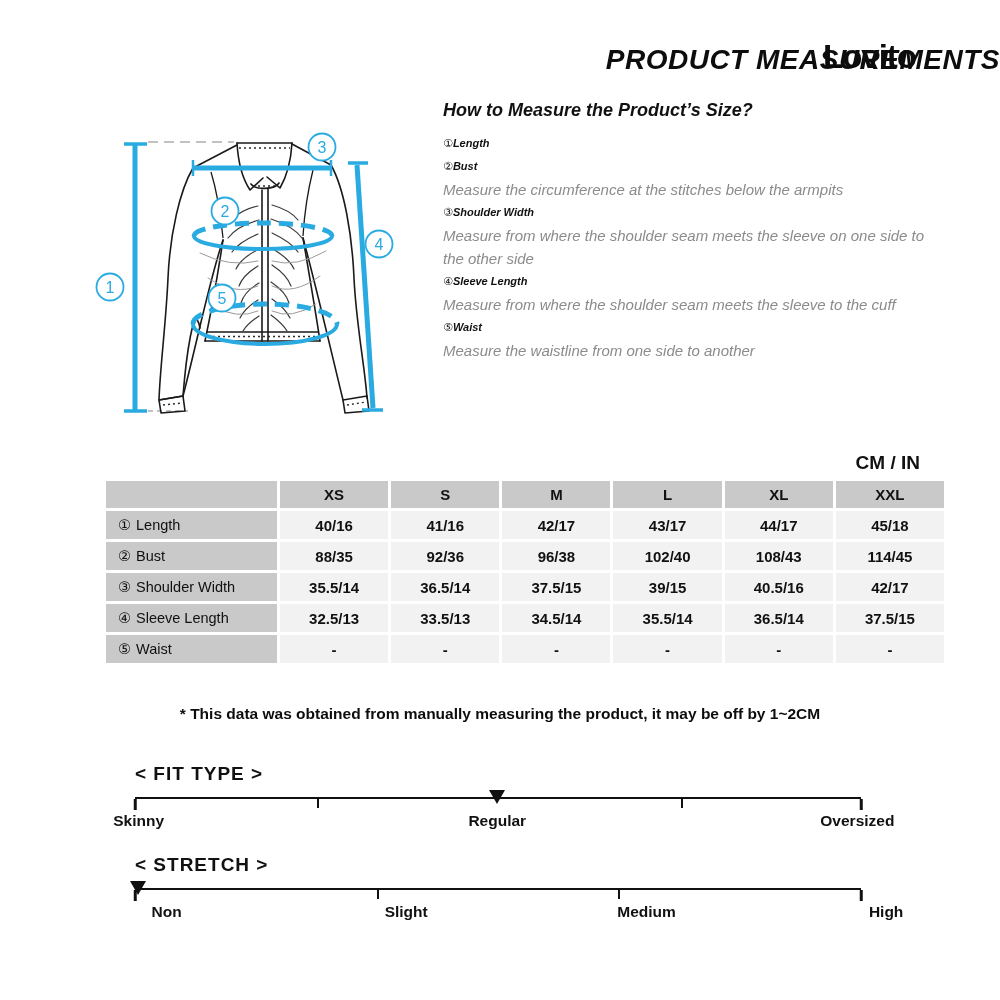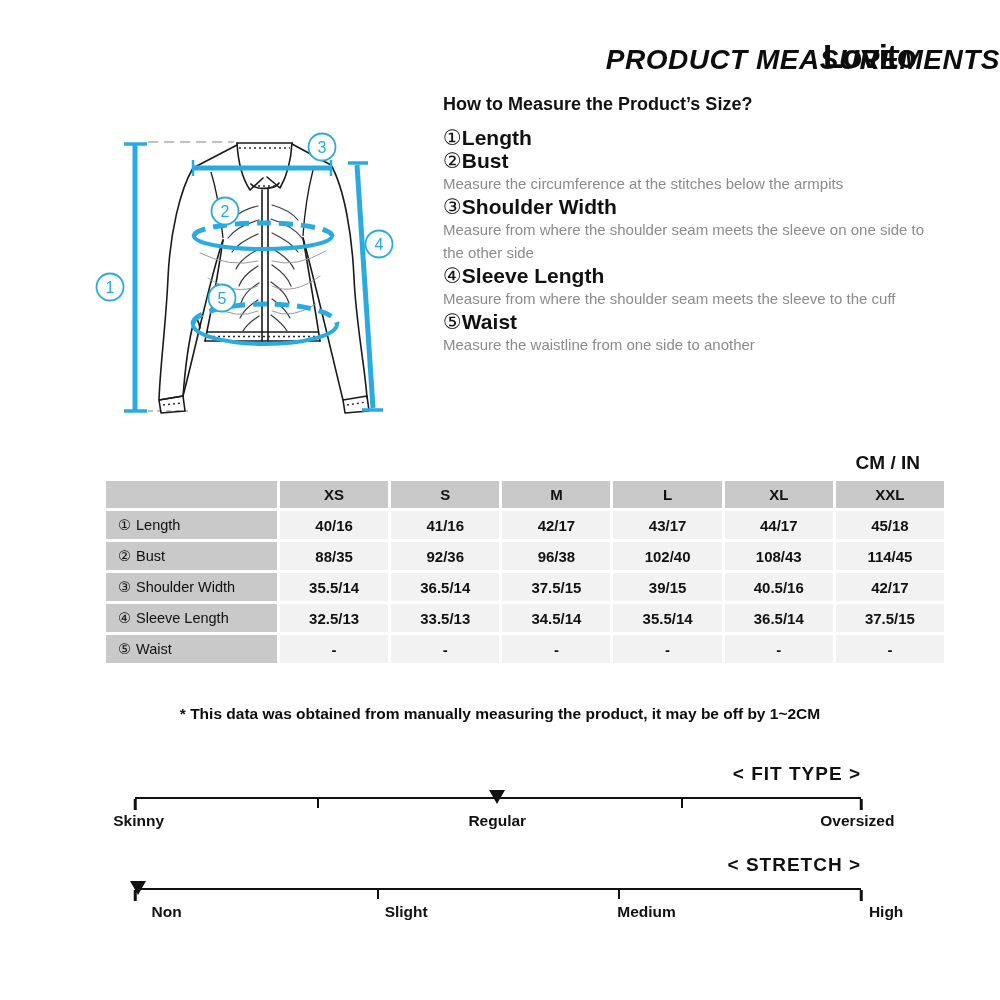--- a/index.html
+++ b/index.html
@@ -7,43 +7,43 @@
               font-family:"Liberation Sans","DejaVu Sans",sans-serif; color:#111; }
   .page { position:relative; width:1000px; height:1000px; }
 
   .page-title { position:absolute; left:0; right:0; top:44px; text-align:right;
                 font-size:28px; font-weight:800; letter-spacing:.5px; color:#0d0d0d;font-style:italic; }
   .brand-logo { position:absolute; right:84px; top:38px; font-size:33px; font-weight:800;
                 letter-spacing:-1px; color:#0d0d0d; }
 
   .illo { position:absolute; left:90px; top:128px; width:332px; height:302px; }
 
-  .howto { position:absolute; left:443px; top:94px; width:492px; }
+  .howto { position:absolute; left:443px; top:100px; width:492px;font-style:italic; }
   .howto h2 { font-size:18px; font-weight:700; color:#111; margin-bottom:11px; }
-  .howto-item h3 { font-size:21px; font-weight:700; line-height:23px; color:#111; }
+  .howto-item h3 { font-size:11px; font-weight:700; line-height:23px; color:#111; }
   .howto-item h3 .circ { font-weight:400; }
   .howto-item p { font-size:15px; line-height:23px; color:#8b8b8b; }
 
   .unit-label { position:absolute; right:80px; top:452px; font-size:19px; font-weight:700; }
 
   .size-table { position:absolute; left:82px; top:481px; width:838px;
                 display:grid; grid-template-columns:171px repeat(6,1fr);
                 gap:3px;margin-left:24px; }
   .size-table .cell { display:flex; align-items:center; justify-content:center;
                       font-size:15px; height:28px; }
   .size-table .hdr  { background:#c9c9c9; font-weight:700; height:27px; }
   .size-table .corner { background:#c9c9c9; height:27px; }
   .size-table .rowlbl { background:#c9c9c9; justify-content:flex-start; padding-left:12px;
                         font-weight:400; font-size:14.5px; gap:5px; }
   .size-table .val  { background:#f2f2f2; font-weight:700; }
 
   .disclaimer { position:absolute; left:0; right:0; top:705px; text-align:center;
                 font-size:15.5px; font-weight:700; color:#0d0d0d; }
 
-  .scale-title  { position:absolute; left:135px; width:726px; text-align:right;
+  .scale-title  { position:absolute; left:135px; width:726px; text-align:left;
                   font-size:19px; font-weight:800; letter-spacing:1px; }
   .scale-line   { position:absolute; left:135px; width:726px; height:0;
                   border-top:2.5px solid #111; }
   .scale-line .tick { position:absolute; top:0; width:2px; height:9px; background:#111;
                       transform:translateX(-50%); }
   .scale-line .tick.end { width:2.5px; height:11px; }
   .scale-line .marker { position:absolute; top:-9px; width:0; height:0; margin-left:-8px;
                         border-left:8px solid transparent; border-right:8px solid transparent;
                         border-top:14px solid #111; }
   .scale-labels { position:absolute; left:135px; width:726px; height:20px; }

